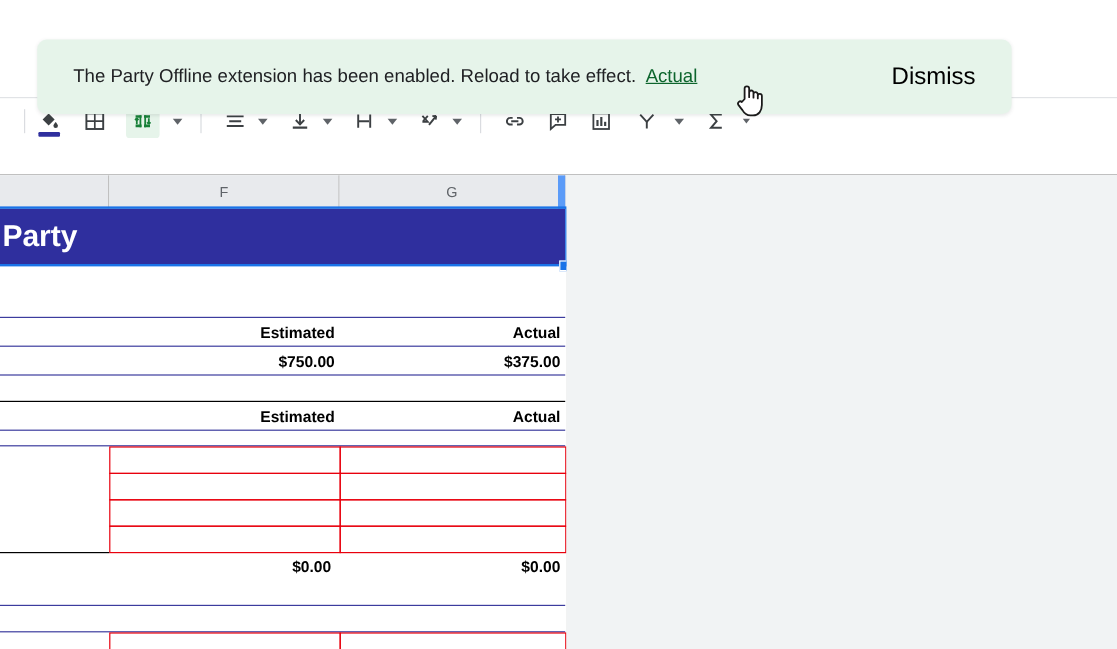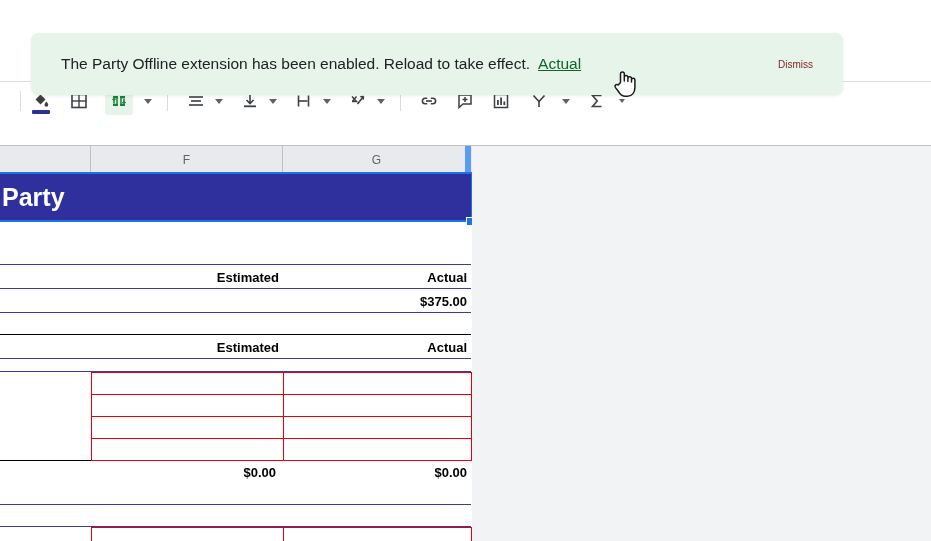--- a/index.html
+++ b/index.html
@@ -138,21 +138,21 @@
     z-index:40;
   }
   .toast-msg {
     font-size:15.5px; color:#202124; margin-left:30px; white-space:nowrap;
   }
   .toast-link {
     font-size:15.5px; color:#0d652d; text-decoration:underline;
     margin-left:8px; cursor:pointer; white-space:nowrap;
   }
   .toast-dismiss {
-    position:absolute; right:30px; font-size:10px; color:#7f1d1d;
+    position:absolute; right:30px; font-size:20px; color:#000000;
     cursor:pointer; white-space:nowrap;
   }
 
   
   .cursor { position:absolute; left:612px; top:68px; z-index:60; }
 </style>
 </head>
 <body>
 
 <div id="app">
@@ -312,20 +312,21 @@
     <div class="cellrow" style="top:74px; height:45px;"></div>
     <div class="hline blue" style="top:118px; width:471px;"></div>
 
     <div class="cellrow" style="top:119px; height:24px;">
       <div class="cell r bold" style="left:91px; width:192px;">Estimated</div>
       <div class="cell r bold" style="left:283px; width:188px;">Actual</div>
     </div>
     <div class="hline blue" style="top:142px; width:471px;"></div>
 
     <div class="cellrow" style="top:143px; height:24px;">
+      <div class="cell r bold" style="left:91px; width:192px;">$750.00</div>
       <div class="cell r bold" style="left:283px; width:188px;">$375.00</div>
     </div>
     <div class="hline blue" style="top:166px; width:471px;"></div>
 
     <div class="cellrow" style="top:167px; height:22px;"></div>
     <div class="hline black" style="top:188px; width:471px;"></div>
 
     <div class="cellrow" style="top:189px; height:24px;">
       <div class="cell r bold" style="left:91px; width:192px;">Estimated</div>
       <div class="cell r bold" style="left:283px; width:188px;">Actual</div>

